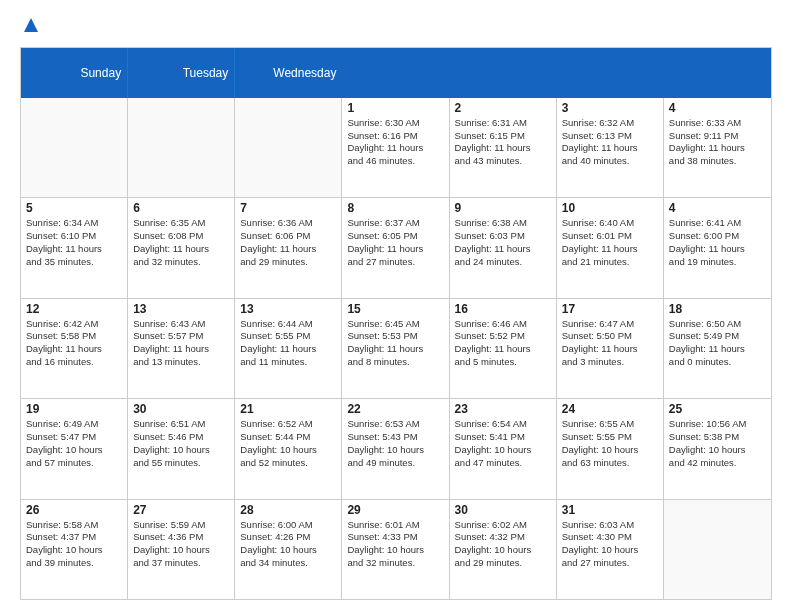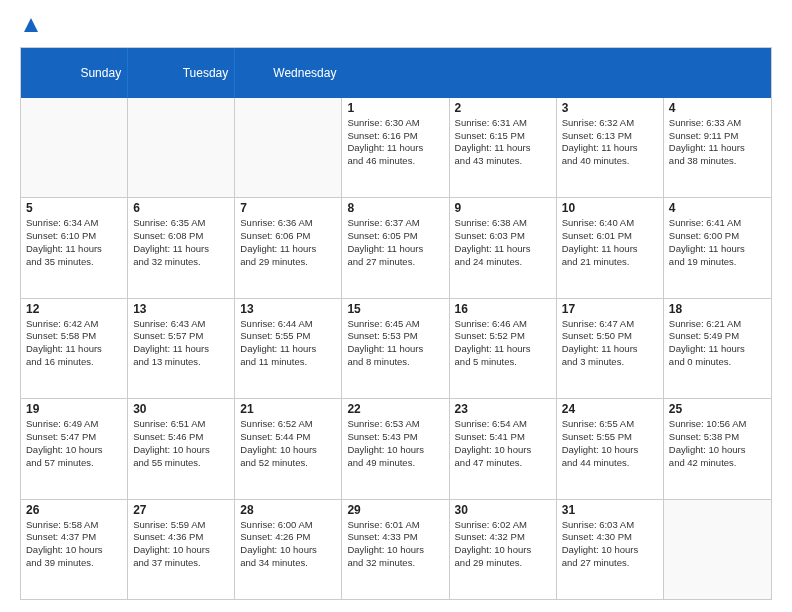--- a/index.html
+++ b/index.html
@@ -255,21 +255,21 @@
           </div>
           <div class="cal-cell">
             <div class="day-num">17</div>
             <div class="cell-line">Sunrise: 6:47 AM</div>
             <div class="cell-line">Sunset: 5:50 PM</div>
             <div class="cell-line">Daylight: 11 hours</div>
             <div class="cell-line">and 3 minutes.</div>
           </div>
           <div class="cal-cell">
             <div class="day-num">18</div>
-            <div class="cell-line">Sunrise: 6:21 AM</div>
+            <div class="cell-line">Sunrise: 6:50 AM</div>
             <div class="cell-line">Sunset: 5:49 PM</div>
             <div class="cell-line">Daylight: 11 hours</div>
             <div class="cell-line">and 0 minutes.</div>
           </div>
         </div>
         <div class="cal-row">
           <div class="cal-cell">
             <div class="day-num">19</div>
             <div class="cell-line">Sunrise: 6:49 AM</div>
             <div class="cell-line">Sunset: 5:47 PM</div>
@@ -302,21 +302,21 @@
             <div class="cell-line">Sunrise: 6:54 AM</div>
             <div class="cell-line">Sunset: 5:41 PM</div>
             <div class="cell-line">Daylight: 10 hours</div>
             <div class="cell-line">and 47 minutes.</div>
           </div>
           <div class="cal-cell">
             <div class="day-num">24</div>
             <div class="cell-line">Sunrise: 6:55 AM</div>
             <div class="cell-line">Sunset: 5:55 PM</div>
             <div class="cell-line">Daylight: 10 hours</div>
-            <div class="cell-line">and 44 minutes.</div>
+            <div class="cell-line">and 63 minutes.</div>
           </div>
           <div class="cal-cell">
             <div class="day-num">25</div>
             <div class="cell-line">Sunrise: 10:56 AM</div>
             <div class="cell-line">Sunset: 5:38 PM</div>
             <div class="cell-line">Daylight: 10 hours</div>
             <div class="cell-line">and 42 minutes.</div>
           </div>
         </div>
         <div class="cal-row">

